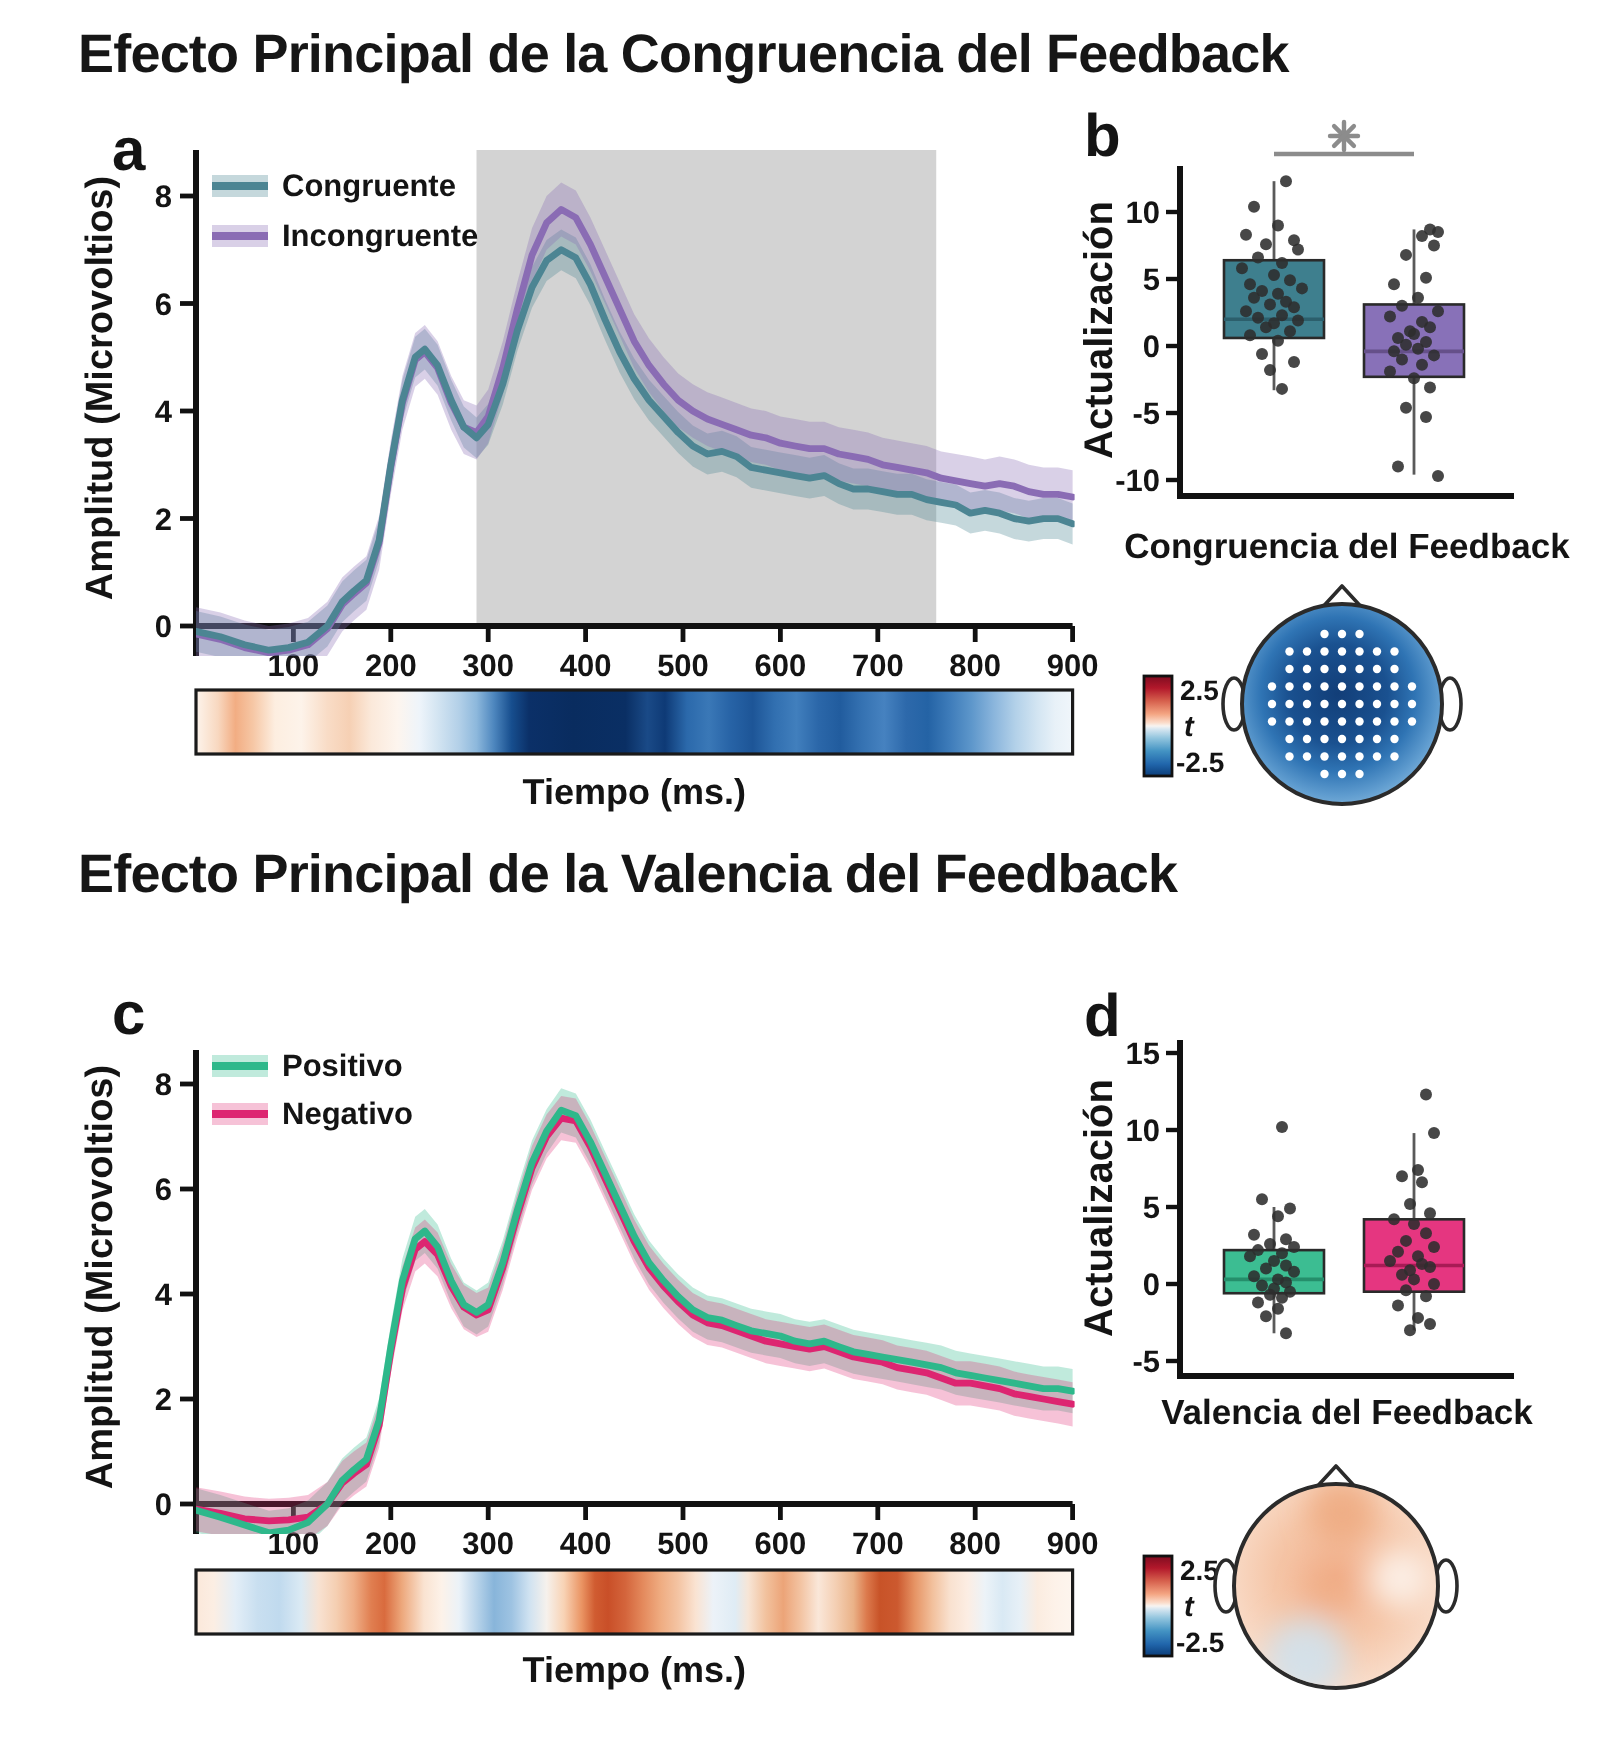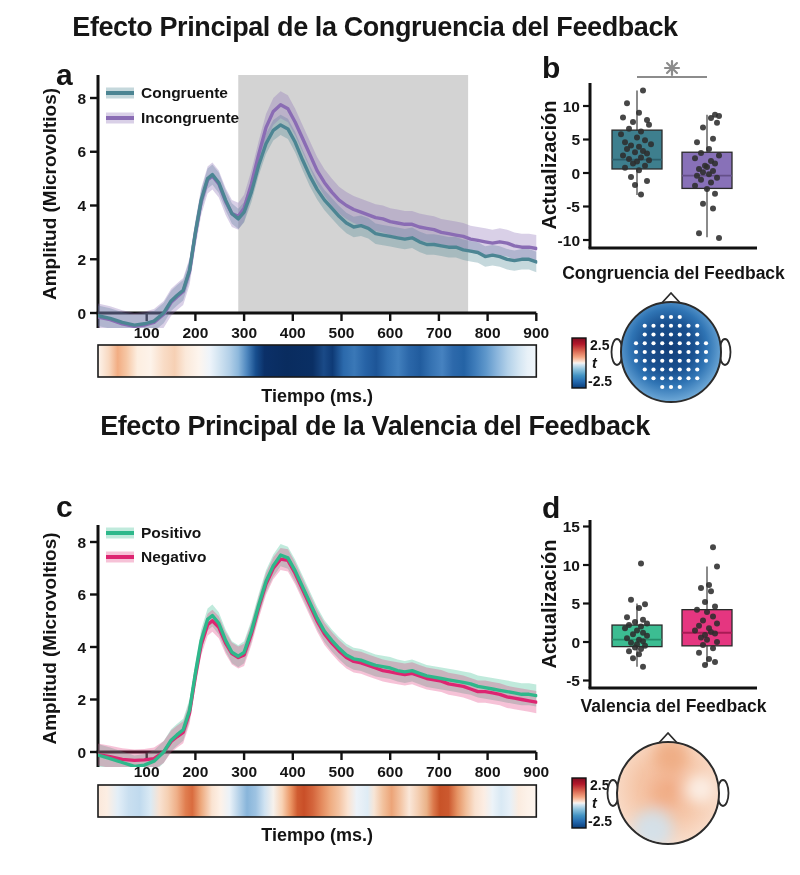--- a/index.html
+++ b/index.html
@@ -1,21 +1,21 @@
 <!DOCTYPE html>
 <html><head>
 <meta charset="utf-8">
 <style>
   html,body{margin:0;padding:0;background:#fff;}
   #figure{position:relative;width:800px;height:875px;background:#fff;overflow:hidden;
           font-family:"Liberation Sans",sans-serif;}
-  .sec-title{position:absolute;left:0;width:750px;text-align:center;font-size:27px;
-             font-weight:bold;color:#161616;letter-spacing:-0.4px;}
+  .sec-title{position:absolute;left:0;width:750px;text-align:left;font-size:27px;
+             font-weight:bold;color:#161616;letter-spacing:-0.4px;padding-left:39px;}
   #title-1{top:12px;}
-  #title-2{top:411px;}
+  #title-2{top:422px;}
   svg{position:absolute;overflow:visible;}
   svg text{font-family:"Liberation Sans",sans-serif;font-weight:bold;fill:#141414;}
   #panel-a{left:40px;top:50px;}
   #colorbar-a{left:556px;top:330px;}
   #panel-b{left:540px;top:50px;}
   #topo-b{left:600px;top:292px;}
   #panel-c{left:40px;top:485px;}
   #colorbar-c{left:556px;top:770px;}
   #panel-d{left:540px;top:490px;}
   #topo-d{left:600px;top:727px;}

